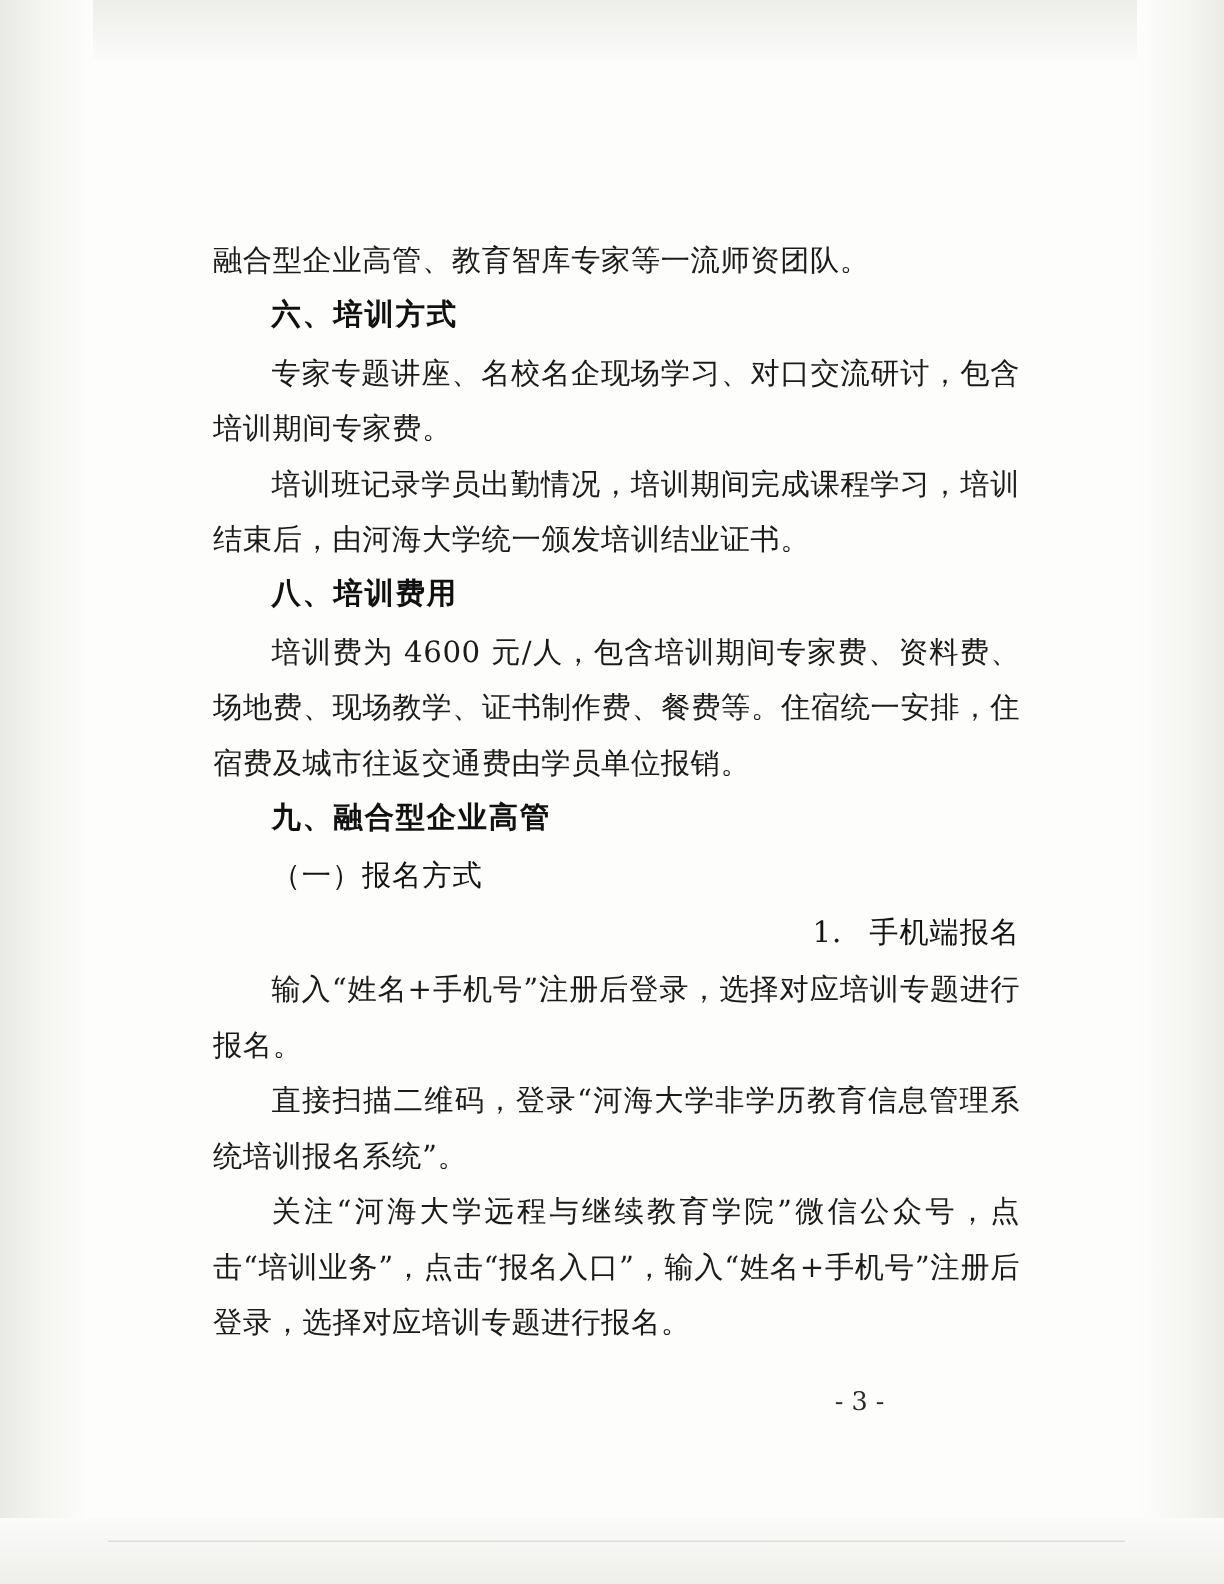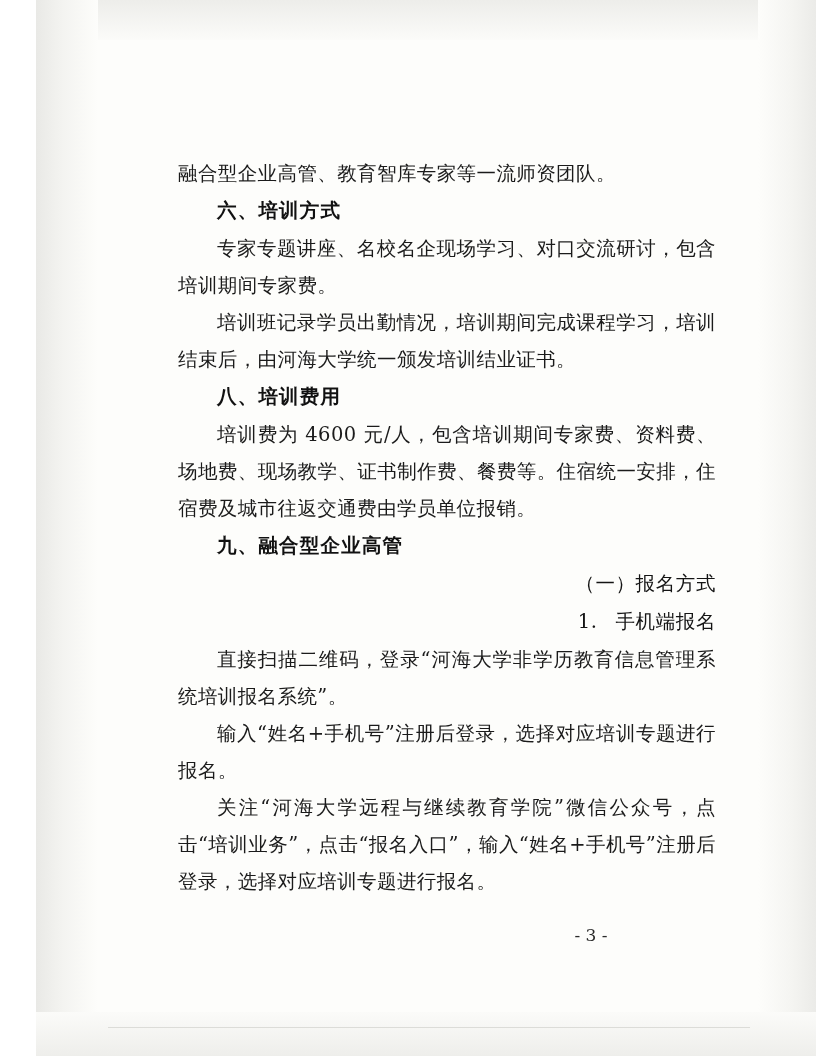--- a/index.html
+++ b/index.html
@@ -12,21 +12,20 @@
     height: 1056px;
     font-family: "DejaVu Serif", "Liberation Serif", serif;
     position: relative;
     overflow: hidden;
   }
   
   .page {
     position: absolute;
     inset: 0;
     background: #fdfdfb;
-    margin-left: 36px;
   }
   .scan-edge-left {
     position: absolute;
     left: 0; top: 0; bottom: 0;
     width: 62px;
     background: linear-gradient(to right, #e9e9e6 0%, #f4f4f1 45%, #fdfdfb 100%);
   }
   .scan-edge-right {
     position: absolute;
     right: 0; top: 0; bottom: 0;
@@ -83,21 +82,20 @@
     margin: 0;
     font-family: Liberation Serif, serif;
   }
   .subheading {
     font-size: 19.5px;
     line-height: 38px;
     color: #141414;
     text-indent: 39px;
     letter-spacing: 0.6px;
     margin: 0;
-    text-align: right;
   }
   .numbered {
     font-size: 19.5px;
     line-height: 38px;
     color: #141414;
     text-indent: 39px;
     letter-spacing: 0.6px;
     margin: 0;
     text-align: right;
   }
@@ -146,23 +144,23 @@
     <p class="para indent">培训费为 4600 元/人，包含培训期间专家费、资料费、场地费、现场教学、证书制作费、餐费等。住宿统一安排，住宿费及城市往返交通费由学员单位报销。</p>
 
     <p class="heading">九、融合型企业高管</p>
 
     <p class="subheading">（一）报名方式</p>
 
     <p class="numbered">
       <span class="num">1.</span><span>手机端报名</span>
     </p>
 
+    <p class="para indent">输入“姓名+手机号”注册后登录，选择对应培训专题进行报名。</p>
+
     <p class="para indent">直接扫描二维码，登录“河海大学非学历教育信息管理系统培训报名系统”。</p>
-
-    <p class="para indent">输入“姓名+手机号”注册后登录，选择对应培训专题进行报名。</p>
 
 
     <p class="para indent">关注“河海大学远程与继续教育学院”微信公众号，点击“培训业务”，点击“报名入口”，输入“姓名+手机号”注册后登录，选择对应培训专题进行报名。</p>
 
   </div>
 
   <div class="page-number">
     <span class="pn-inner">- 3 -</span>
   </div>
 </div>

